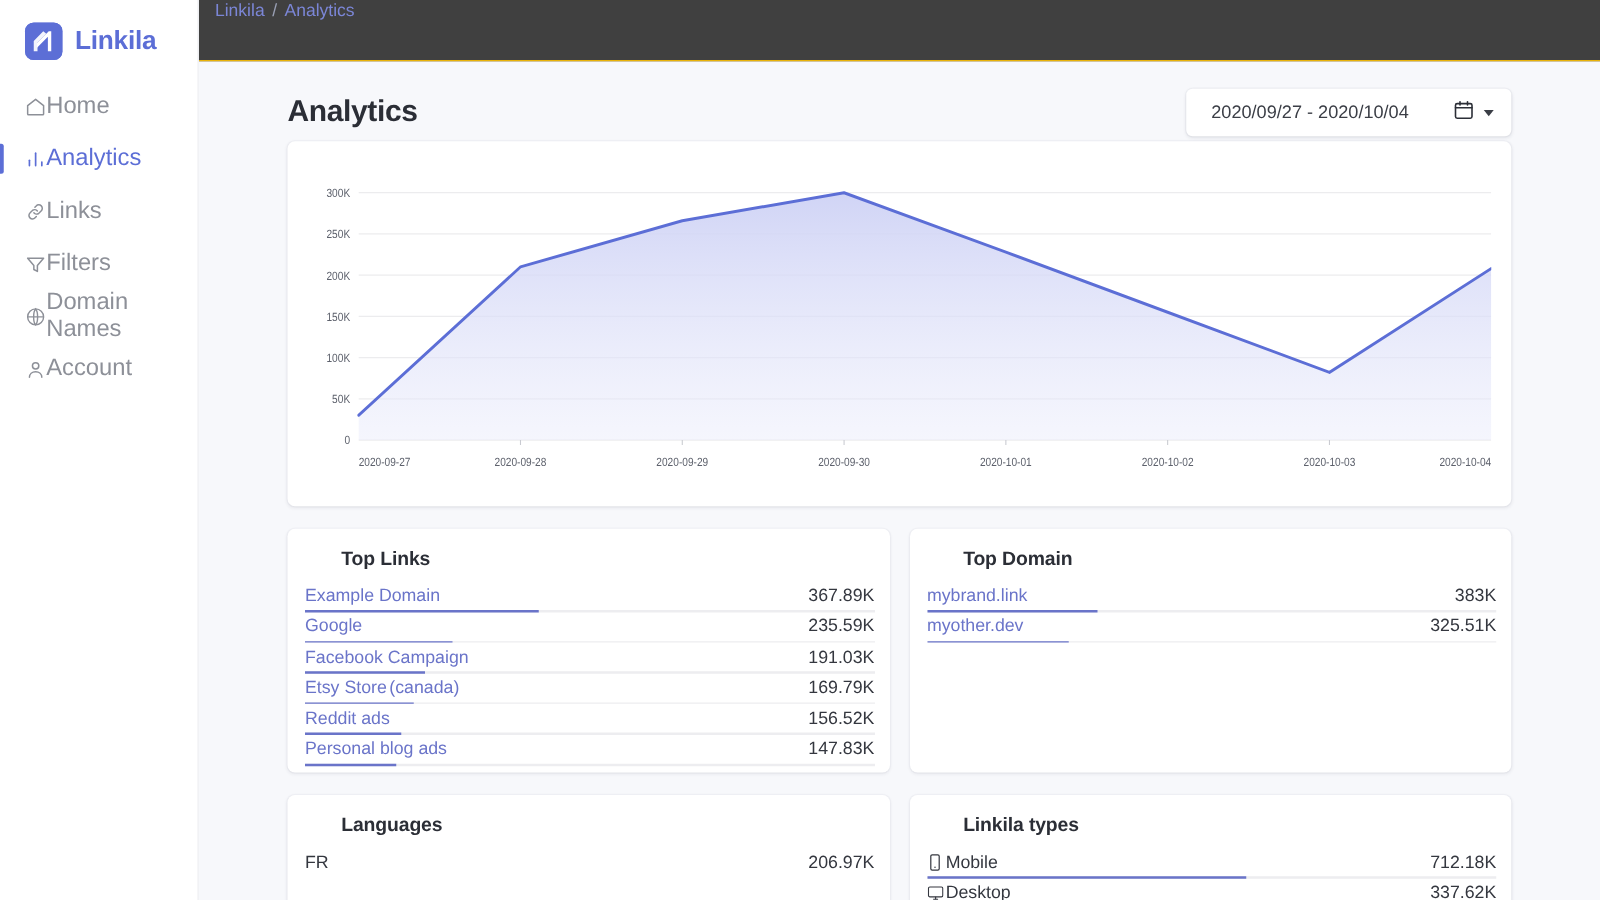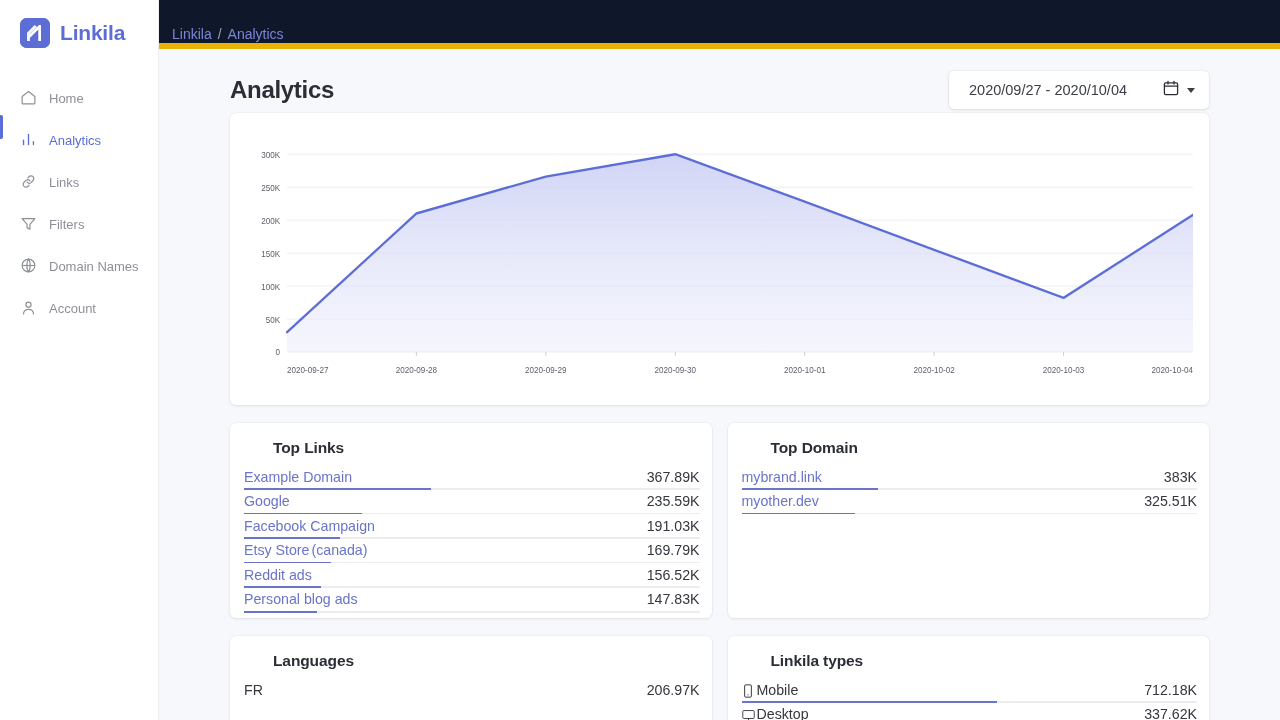--- a/index.html
+++ b/index.html
@@ -18,37 +18,37 @@
     border-right: 1px solid #edeef2;
     flex: 0 0 159px; position: relative;
   }
   .brand { display: flex; align-items: center; gap: 10px; padding: 16px 0 0 20px; height: 49px; }
   .brand-mark { width: 30px; height: 30px; border-radius: 7px; background: #5c6ed6; position: relative; flex: 0 0 30px; }
   .brand-mark svg { position: absolute; left: 0; top: 0; }
   .brand-name { font-size: 21px; font-weight: 700; color: #5c6ed6; letter-spacing: -0.2px; }
 
   .nav { margin-top: 15px; }
   .nav-item {
-    display: flex; align-items: flex-end; gap: 12px;
+    display: flex; align-items: center; 
     height: 42px; padding-left: 20px; position: relative;
-    color: #8d9098; font-size: 13px; cursor: pointer;
+    color: #8d9098; font-size: 19px; cursor: pointer;
   }
   .nav-item .nav-ico { width: 17px; height: 17px; display: flex; align-items: center; justify-content: center; flex: 0 0 17px; }
   .nav-item.active { color: #5c6ed6; }
   .nav-item.active::before {
     content: ""; position: absolute; left: 0; top: 9px;
     width: 3px; height: 24px; background: #5c6ed6; border-radius: 0 2px 2px 0;
   }
   .nav-item svg { display: block; }
 
   
   #main { flex: 1 1 auto; height: 720px; display: flex; flex-direction: column; min-width: 0; }
   #topbar {
-    height: 49px; background: #0f172a; border-bottom: 6px solid #eab308;
-    display: flex; align-items: flex-end; padding-left: 13px; flex: 0 0 49px;
+    height: 49px; background: #404040; border-bottom: 1px solid #eab308;
+    display: flex; align-items: flex-start; padding-left: 13px; flex: 0 0 49px;
   }
   .crumb { font-size: 14px; color: #7b86d6; }
   .crumb.sep { color: #9aa0b5; margin: 0 6px; }
   .crumb.current { color: #7b86d6; }
 
   #content { flex: 1 1 auto; overflow: hidden; padding: 0 71px 0 71px; }
 
   .page-head { display: flex; align-items: center; justify-content: space-between; height: 64px; padding-top: 18px; }
   .page-title { font-size: 24px; font-weight: 700; color: #2b2e36; letter-spacing: -0.3px; }
 
@@ -76,21 +76,21 @@
 
   
   .panel-row { display: flex; gap: 16px; margin-top: 18px; }
   .panel { flex: 1 1 0; min-width: 0; padding: 16px 12px 12px 14px; }
   .panel.tall { height: 195px; }
   .panel.short { height: 120px; }
   .panel-title { font-size: 15.5px; font-weight: 700; color: #2b2e36; margin-bottom: 8px; letter-spacing: -0.1px; margin-left: 29px; }
 
   .stat-row { position: relative; height: 24.6px; }
   .stat-line { display: flex; align-items: center; justify-content: space-between; height: 23px; }
-  .stat-label { font-size: 14.2px; color: #6a74c9; display: flex; align-items: flex-end; gap: 2px; white-space: nowrap; }
+  .stat-label { font-size: 14.2px; color: #6a74c9; display: flex; align-items: center; gap: 2px; white-space: nowrap; }
   .stat-label.plain { color: #34373f; }
   .stat-label .dim { color: #6a74c9; }
   .stat-value { font-size: 14.2px; color: #34373f; white-space: nowrap; }
   .track { position: absolute; left: 0; right: 0; bottom: 0; height: 1.6px; background: #ededf0; }
   .track > i { display: block; height: 100%; background: #6a74c9; }
   .dev-ico { width: 13px; height: 14px; display: inline-flex; align-items: center; justify-content: center; flex: 0 0 13px; }
 </style>
 </head>
 <body>
 

